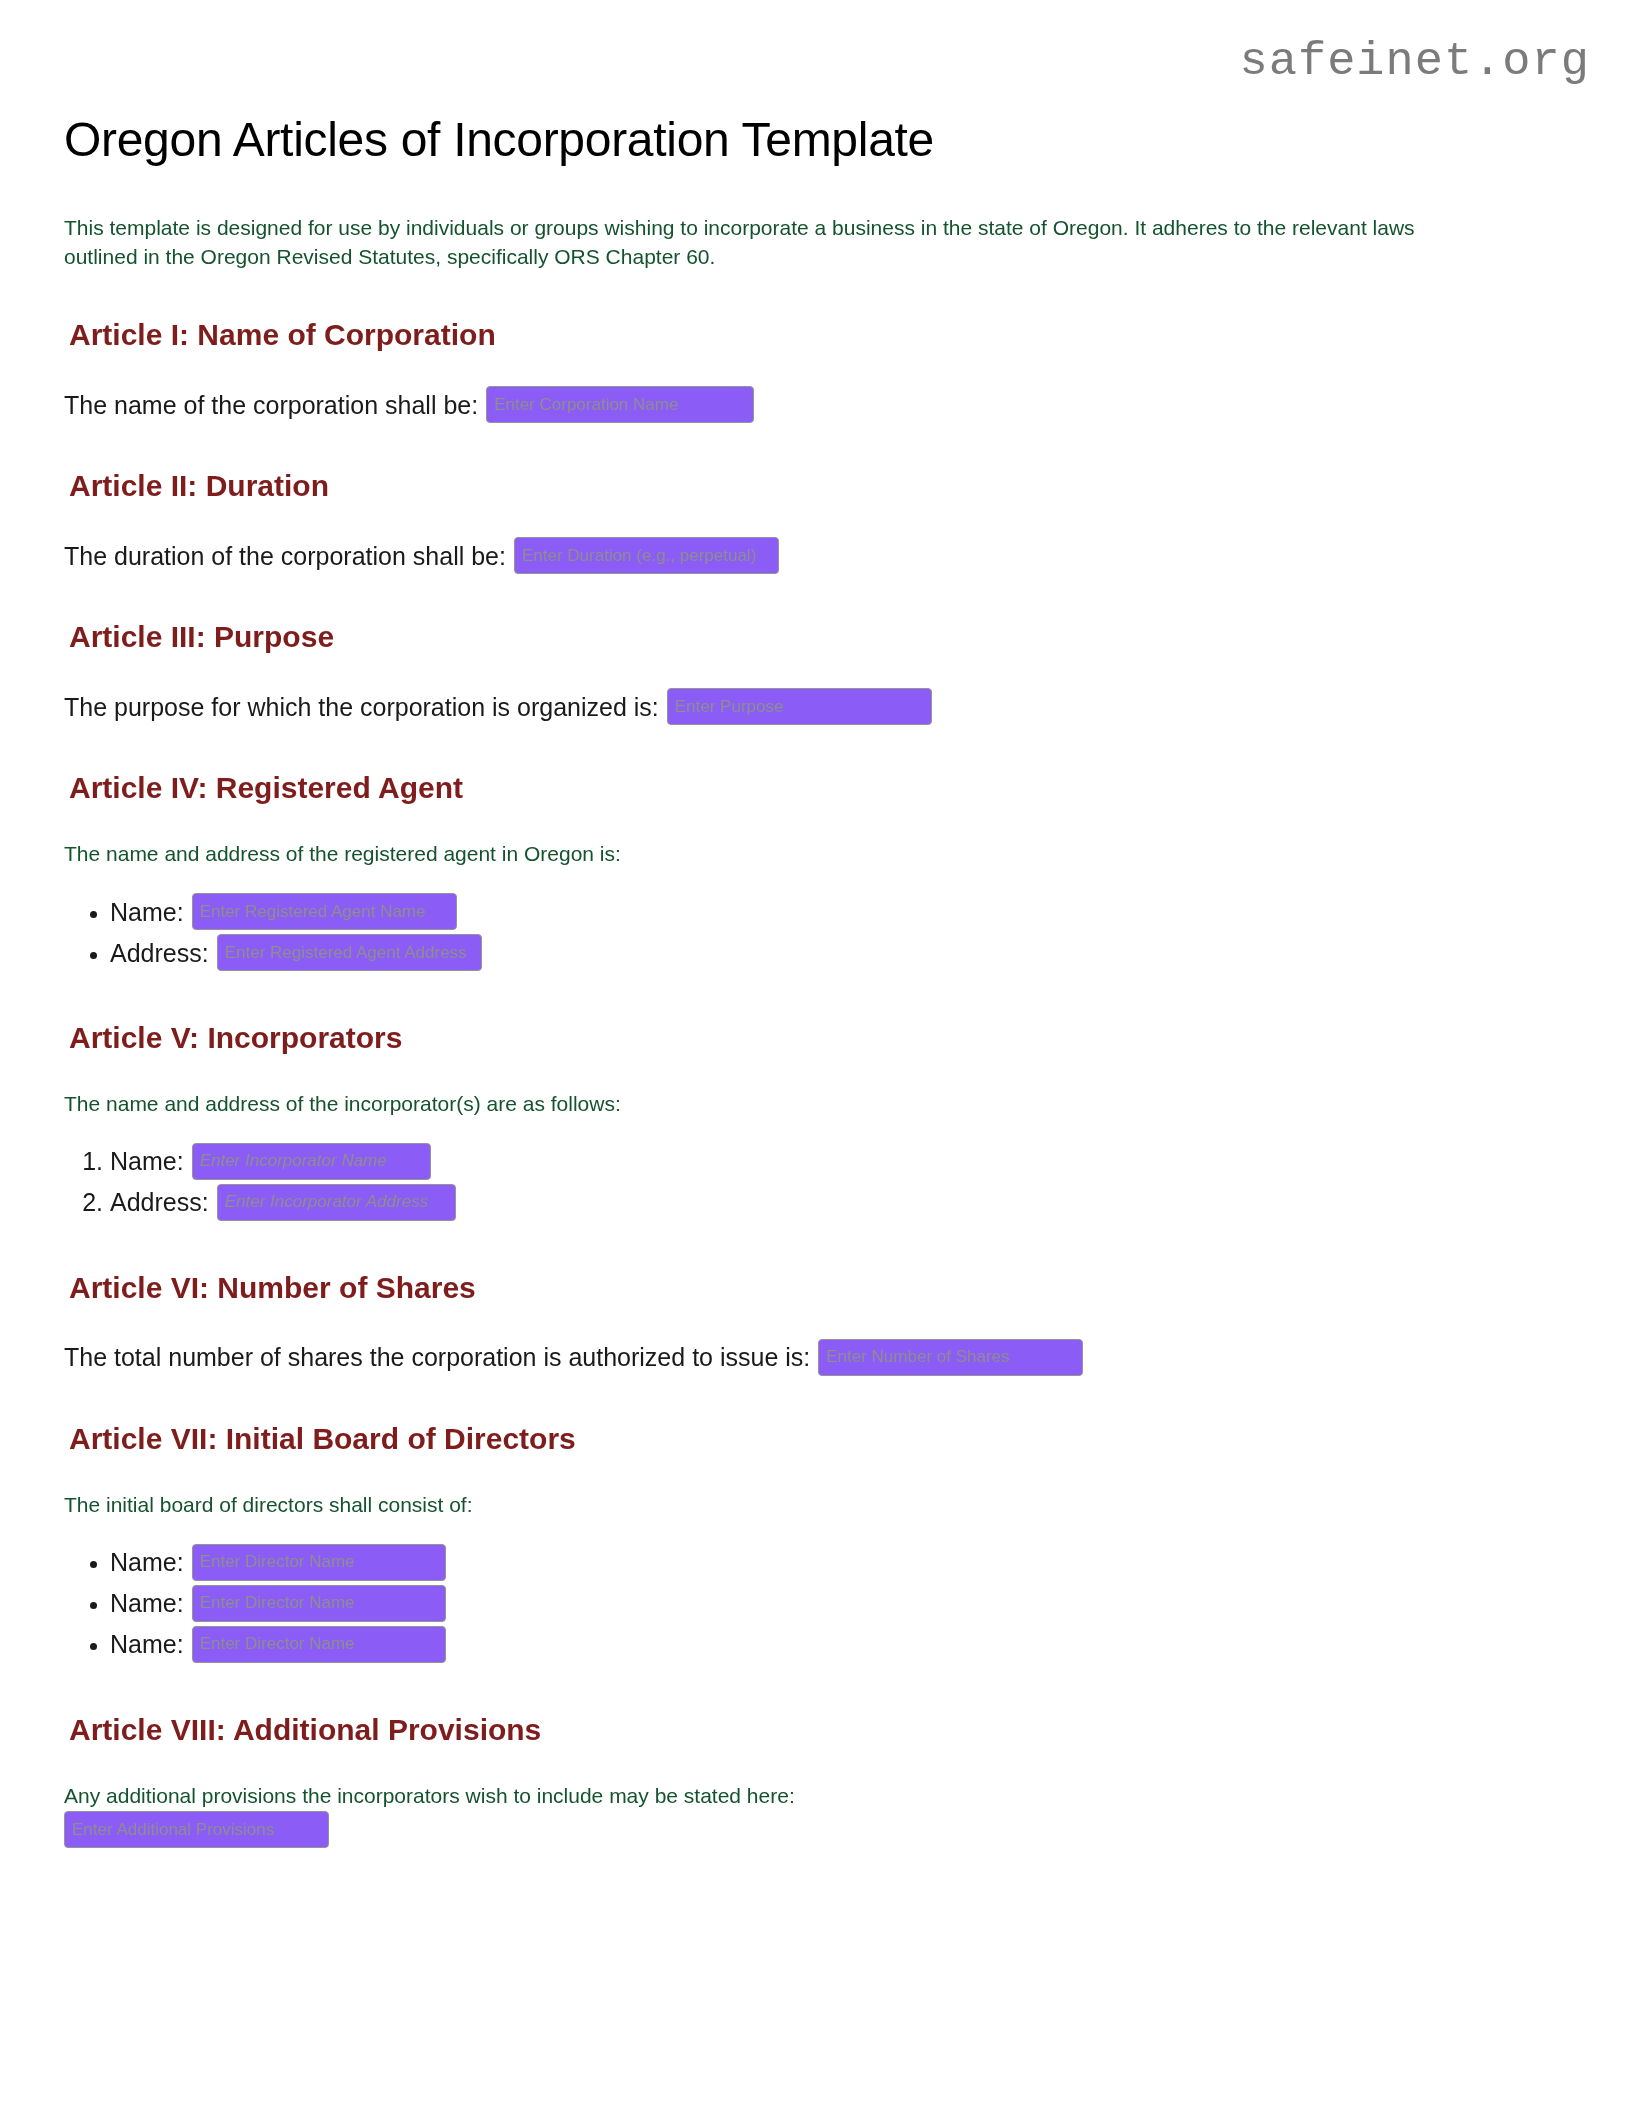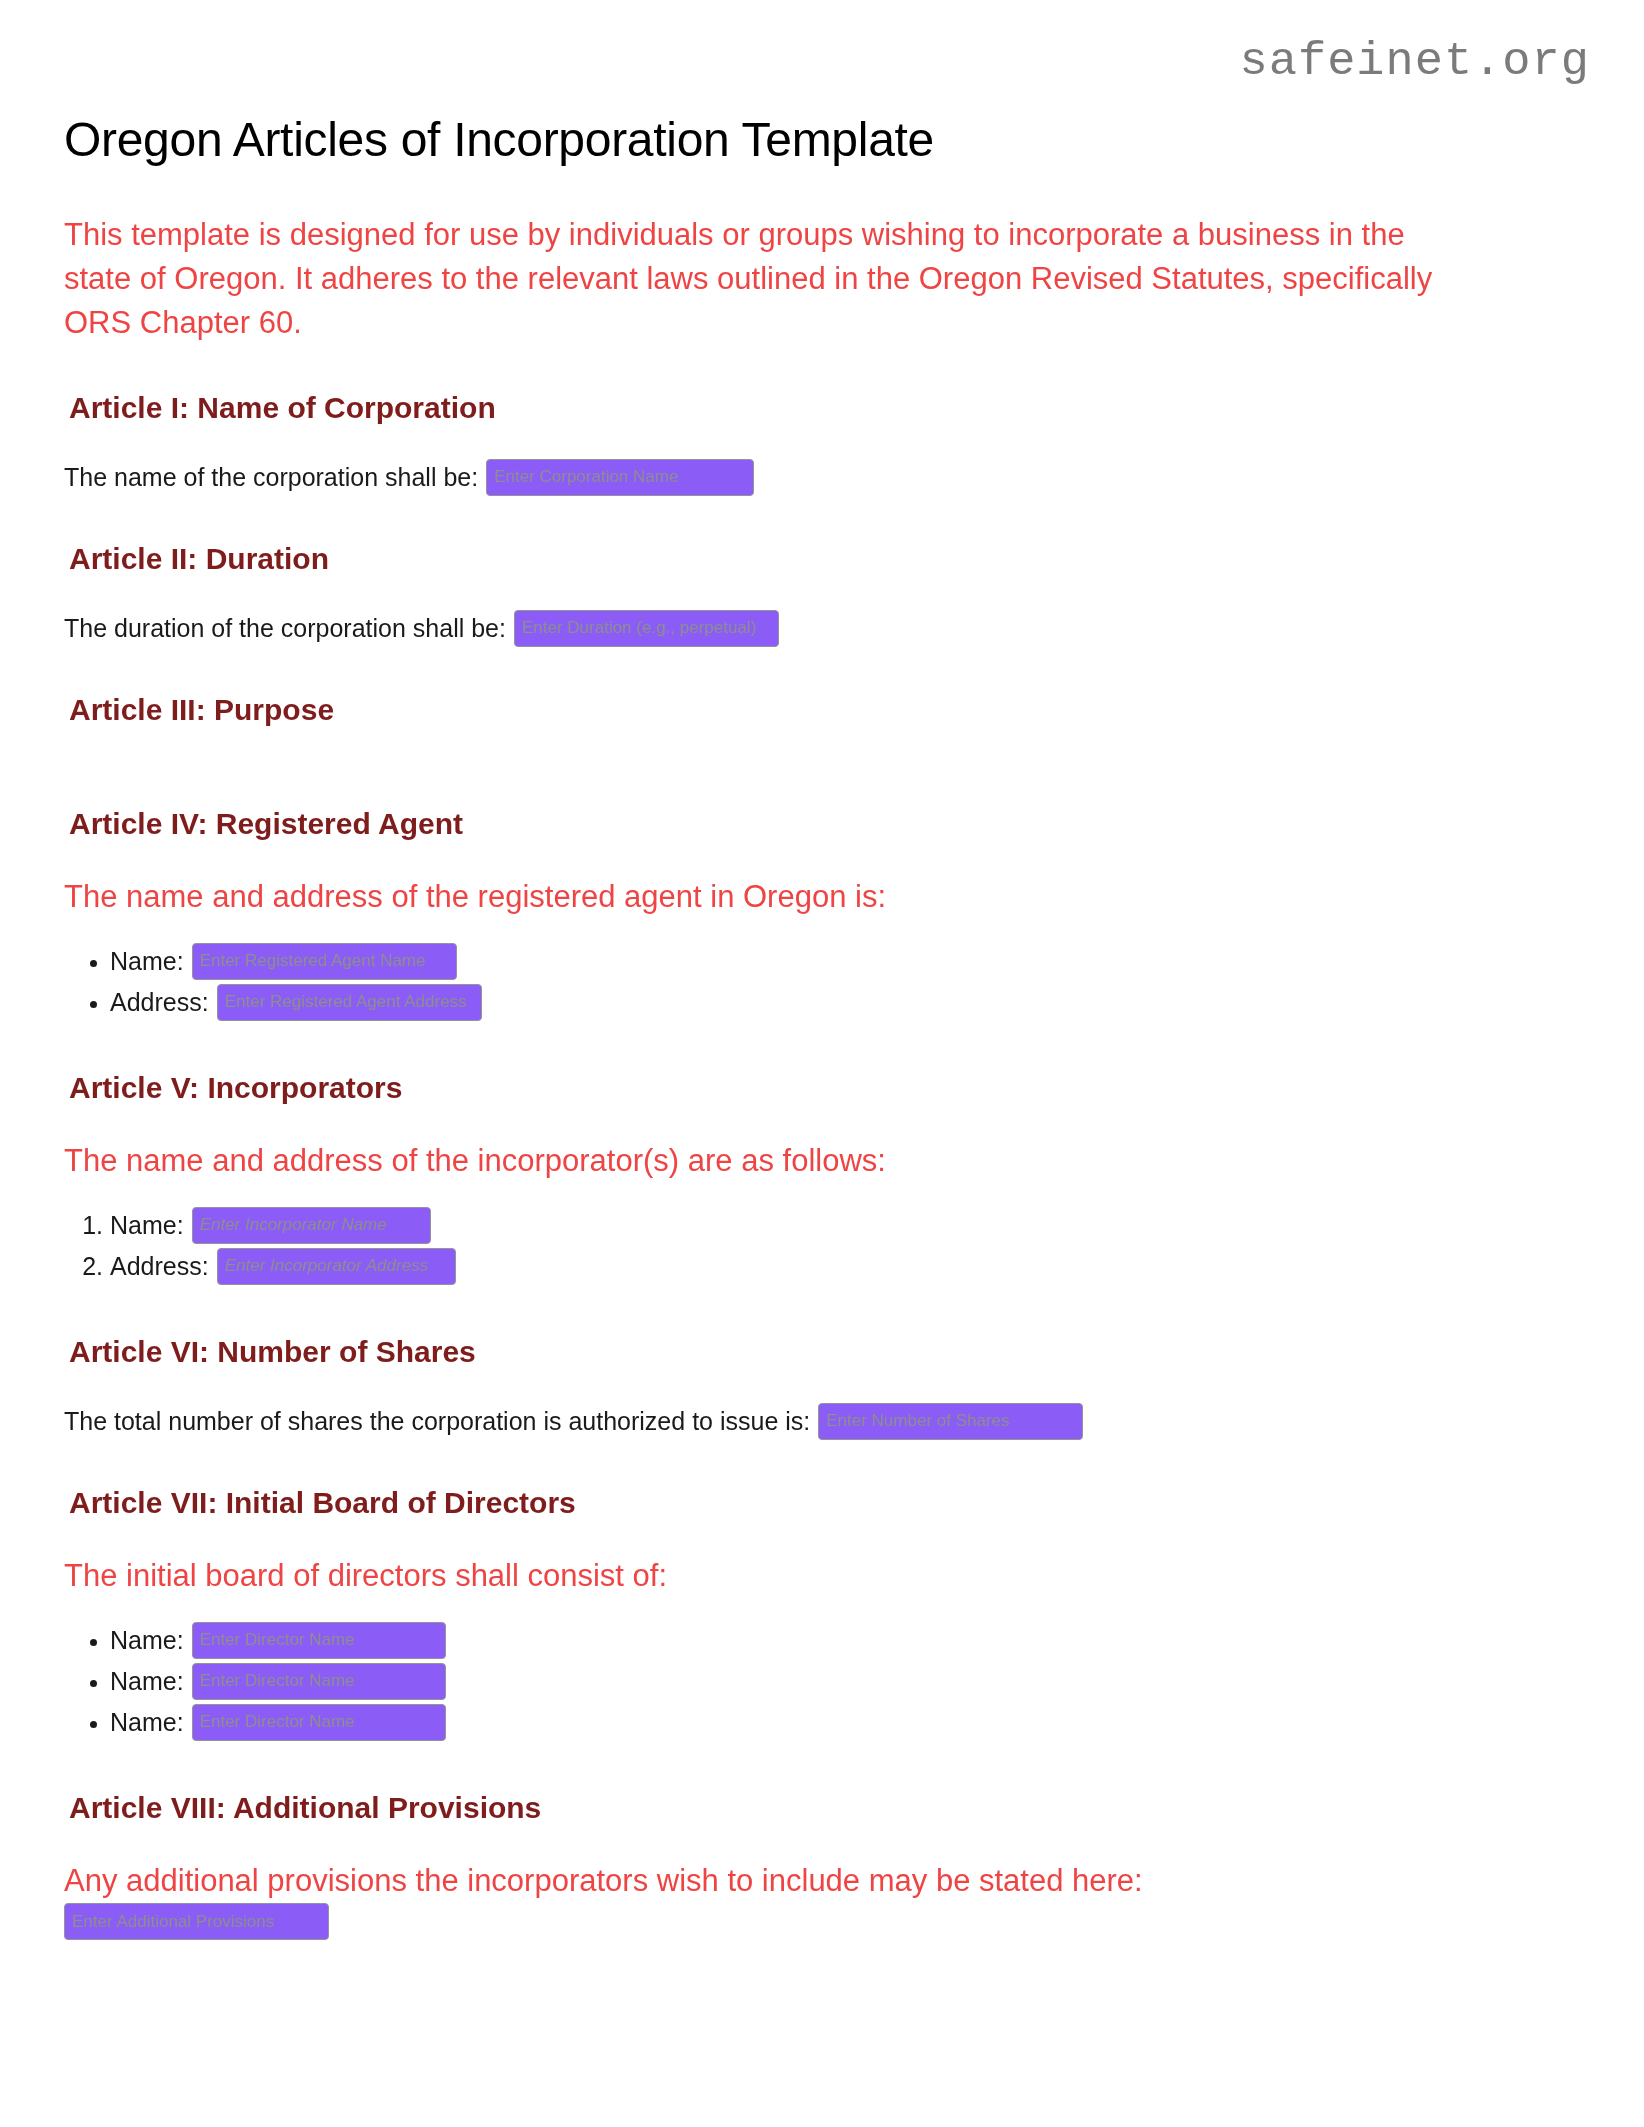--- a/index.html
+++ b/index.html
@@ -57,23 +57,23 @@
     font-size: 30px;
     font-weight: bold;
     line-height: 1.2;
     color: #7f1d1d;
   }
 
   
   p.body-text {
     margin: 0;
     padding: 0;
-    font-size: 31px;
+    font-size: 21px;
     line-height: 1.42;
-    color: #ef4444;
+    color: #14532d;
     max-width: 1400px;
   }
 
   .gap-intro   { height: 44px; }
   .gap-h       { height: 40px; }
   .gap-p       { height: 28px; }
   .gap-list    { height: 24px; }
 
   
   .field-line {
@@ -175,20 +175,24 @@
   <h2 class="article-heading">Article II: Duration</h2>
   <div class="gap-p"></div>
   <div class="field-line">
     <span class="label-text">The duration of the corporation shall be:</span>
     <input type="text" class="text-field w-duration" placeholder="Enter Duration (e.g., perpetual)" style="">
   </div>
 
   <div class="gap-h"></div>
   <h2 class="article-heading">Article III: Purpose</h2>
   <div class="gap-p"></div>
+  <div class="field-line">
+    <span class="label-text">The purpose for which the corporation is organized is:</span>
+    <input type="text" class="text-field w-purpose" placeholder="Enter Purpose" style="">
+  </div>
 
   <div class="gap-h"></div>
   <h2 class="article-heading">Article IV: Registered Agent</h2>
   <div class="gap-p"></div>
   <p class="body-text">The name and address of the registered agent in Oregon is:</p>
   <div class="gap-list"></div>
   <ul class="doc-list">
     <li>
       <div class="li-row">
         <span class="li-label">Name:</span>

